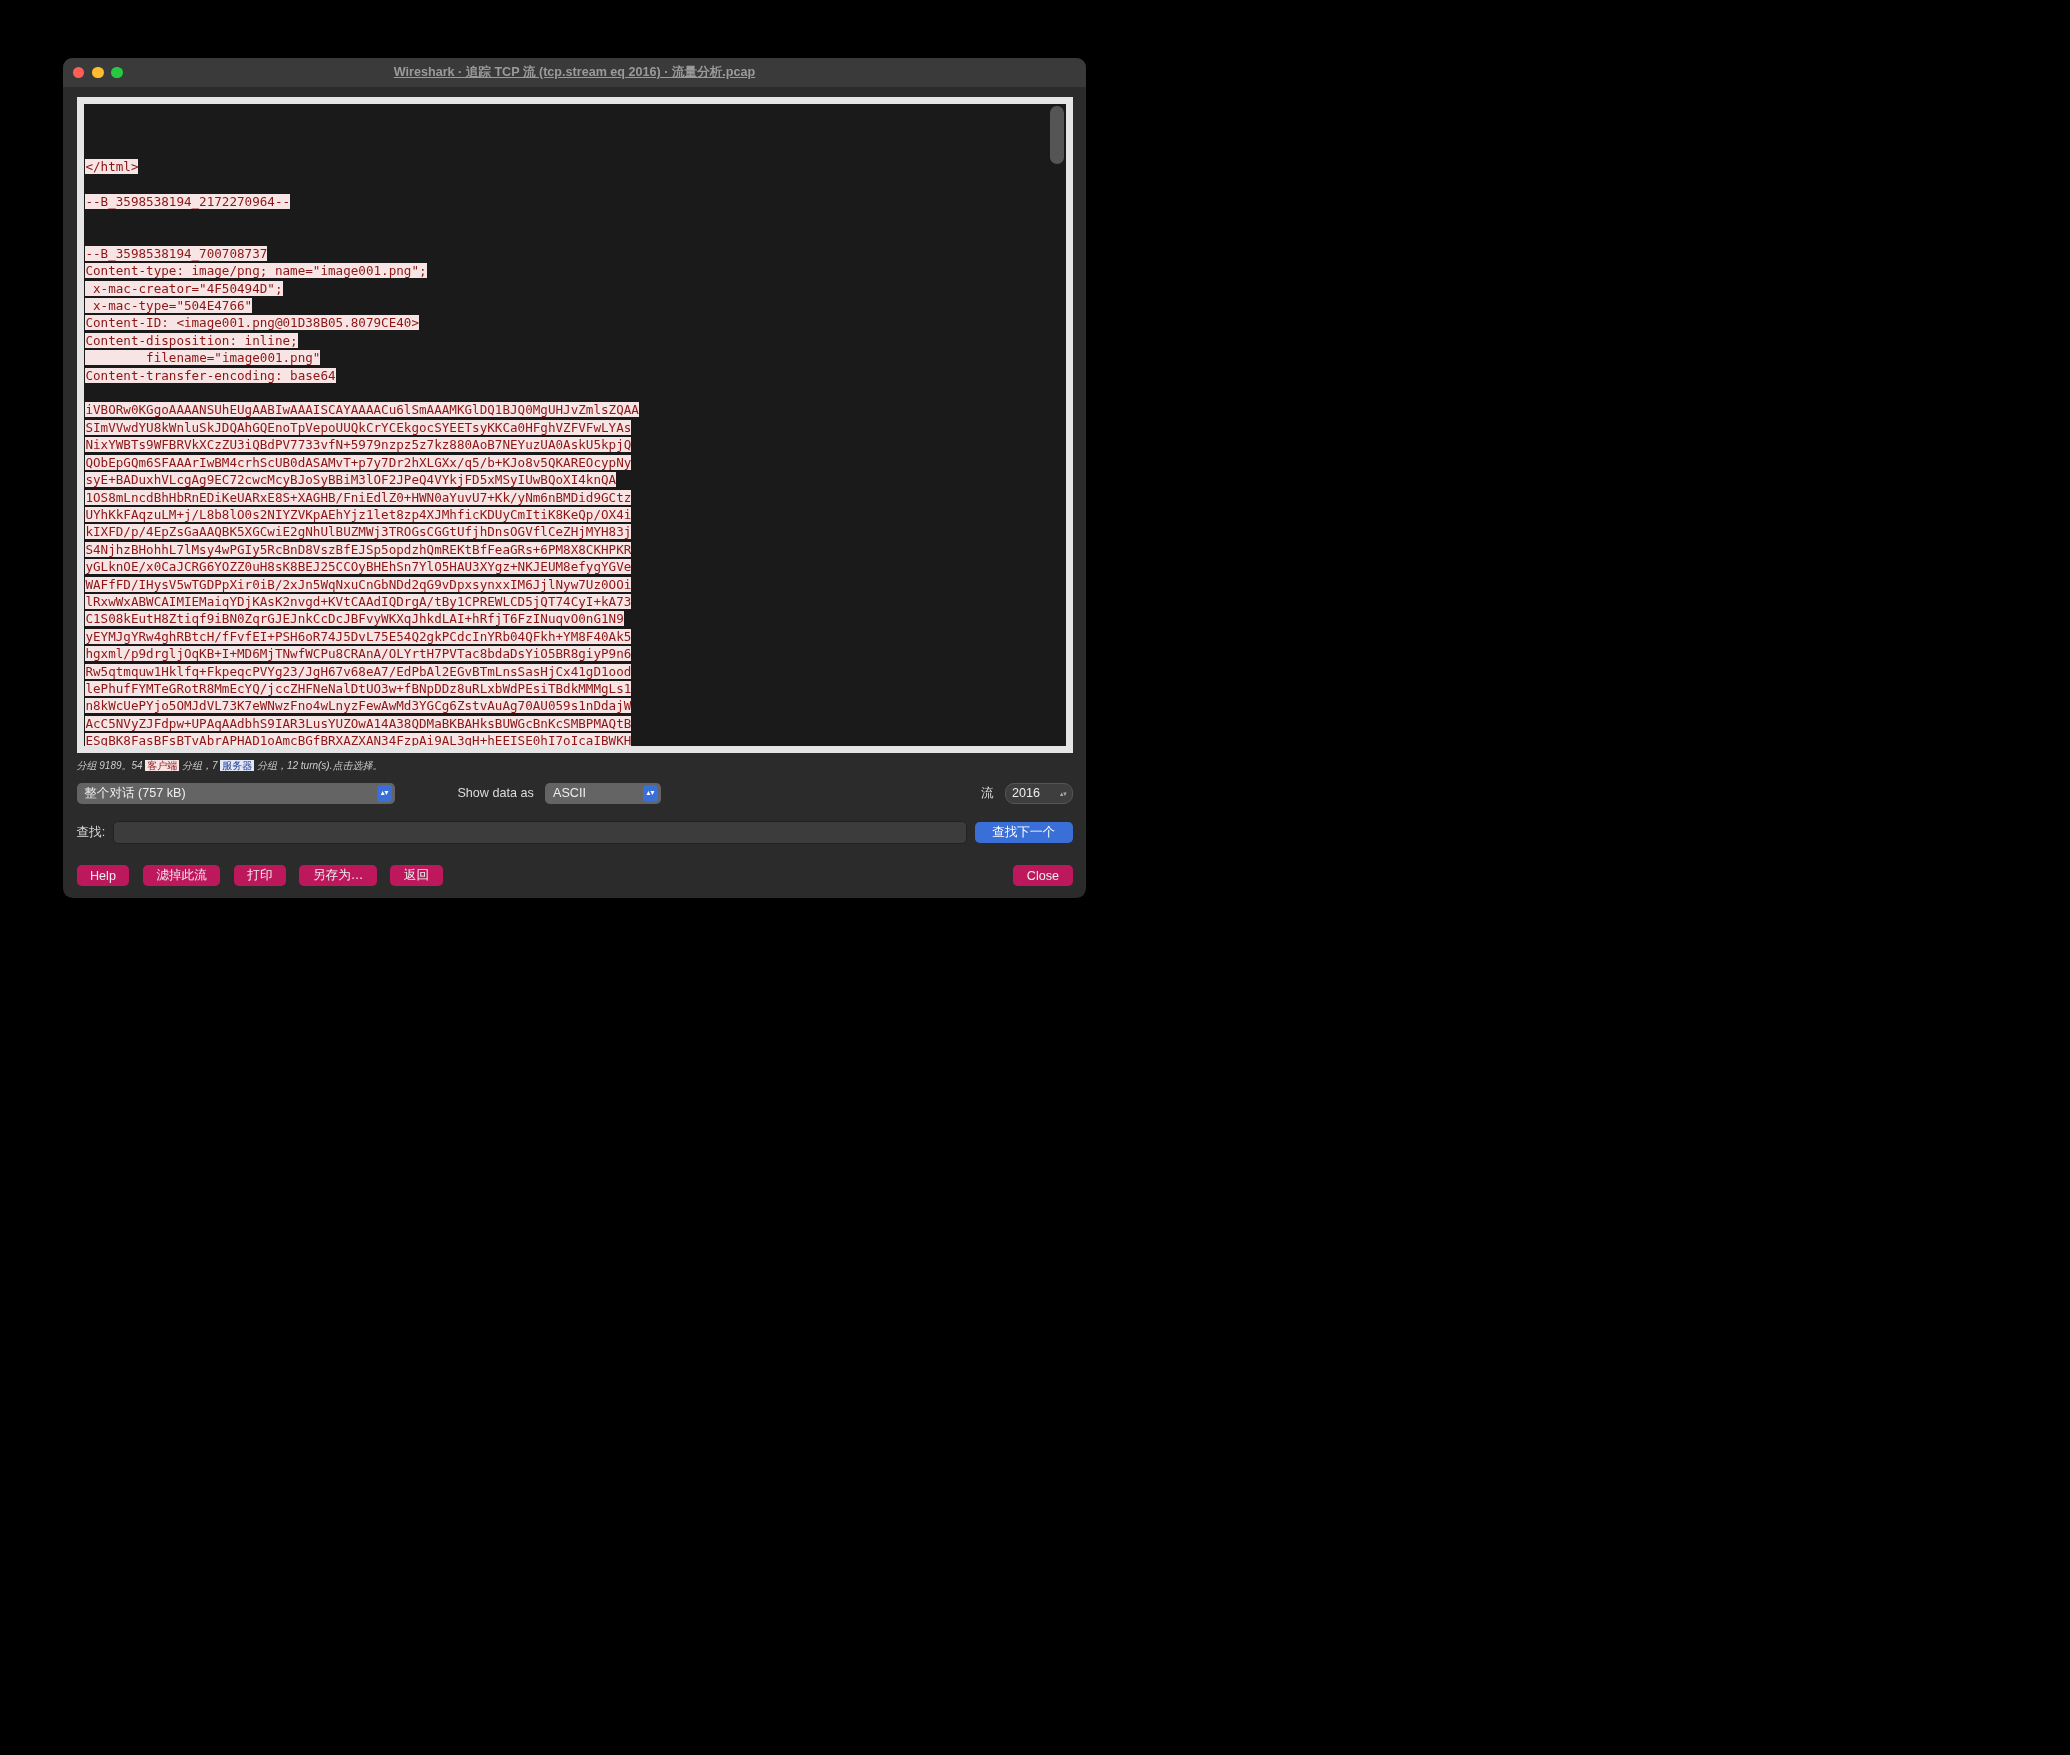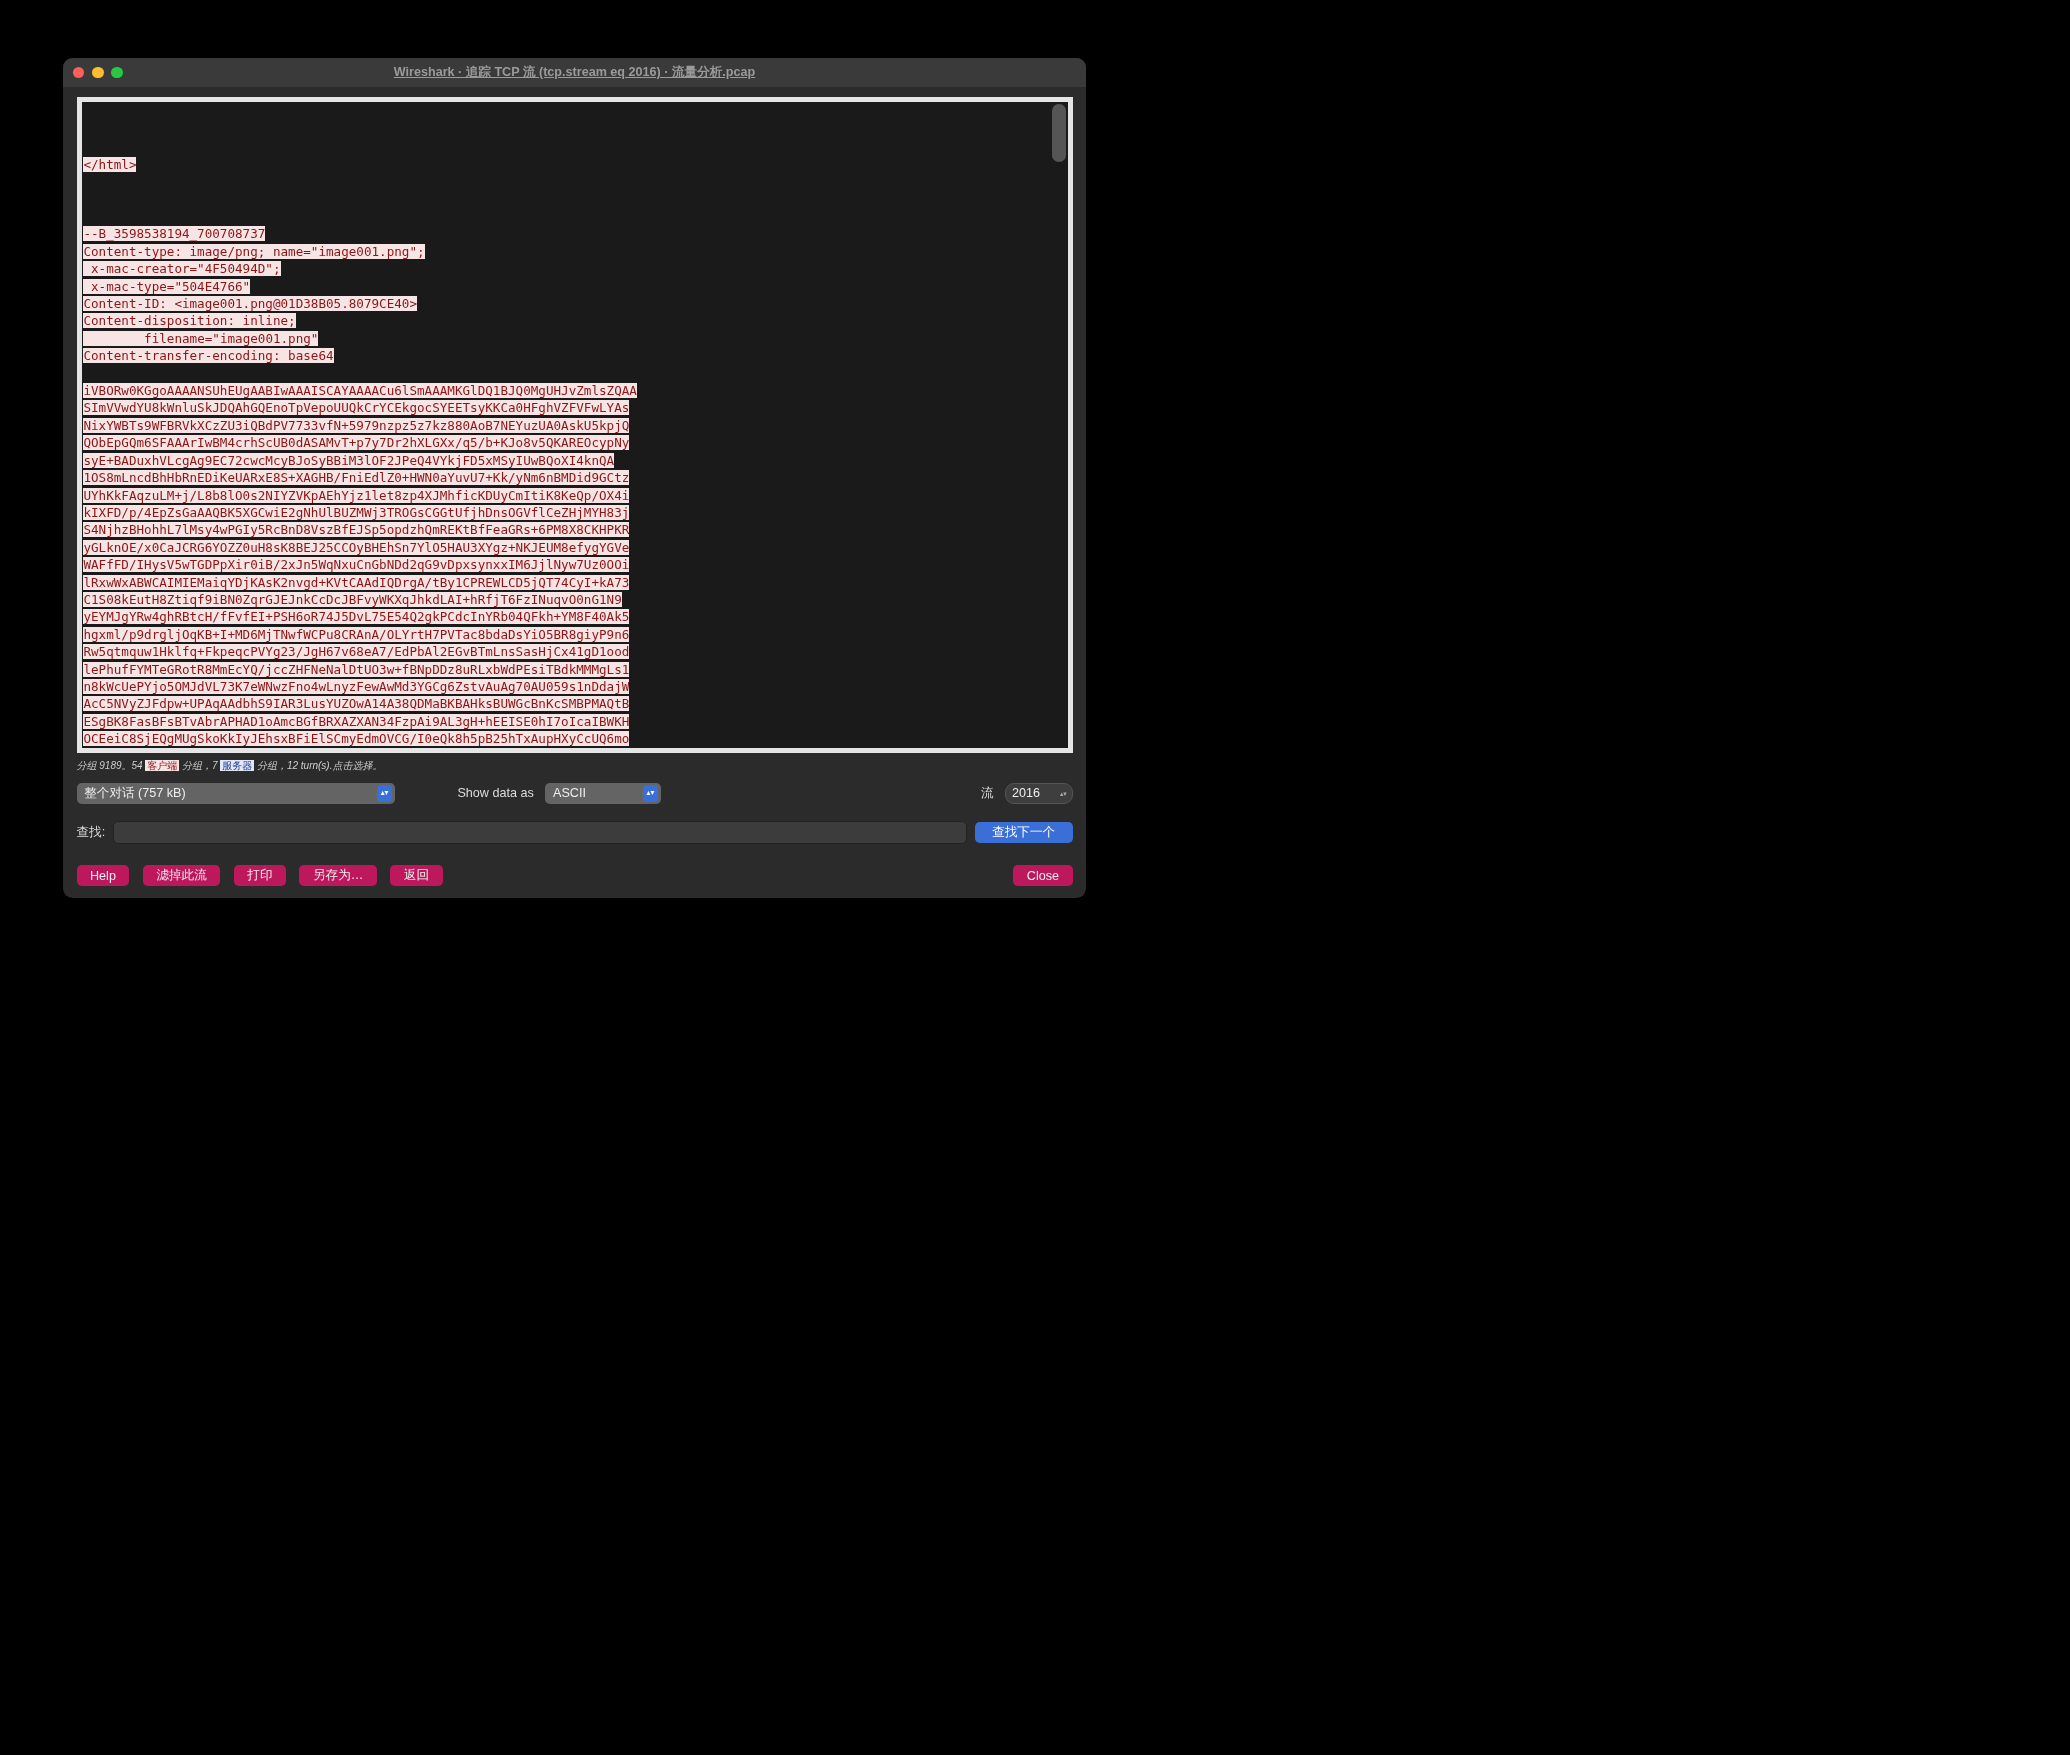--- a/index.html
+++ b/index.html
@@ -60,21 +60,21 @@
   .content-area {
     flex: 1 1 auto;
     padding: 9.7px 13.5px 5.8px 13.5px;
     display: flex;
     flex-direction: column;
     min-height: 0;
   }
   .stream-box {
     flex: 1 1 auto;
     background: #1a1a1a;
-    border: 5px solid #e5e5e5;
+    border: 7px solid #e5e5e5;
     overflow: hidden;
     position: relative;
     font-family: "Menlo", "Monaco", monospace;
     font-size: 12.6px;
     line-height: 17.4px;
     padding: 1.9px;
     white-space: pre;
   }
   .stream-scroll {
     position: absolute;
@@ -231,20 +231,21 @@
       <div class="tl green"></div>
     </div>
     <div class="title">Wireshark · 追踪 TCP 流 (tcp.stream eq 2016) · 流量分析.pcap</div>
   </div>
 
   <div class="content-area">
     <div class="stream-box">
       <div class="stream-scroll"></div>
       <div id="stream-lines"><span class="stream-line"><span class="seg client-text">&lt;/html&gt;</span>
 </span><span class="stream-line">
+</span><span class="stream-line"><span class="seg client-text">--B_3598538194_2172270964--</span>
 </span><span class="stream-line">
 </span><span class="stream-line">
 </span><span class="stream-line"><span class="seg client-text">--B_3598538194_700708737</span>
 </span><span class="stream-line"><span class="seg client-text">Content-type: image/png; name="image001.png";</span>
 </span><span class="stream-line"><span class="seg client-text"> x-mac-creator="4F50494D";</span>
 </span><span class="stream-line"><span class="seg client-text"> x-mac-type="504E4766"</span>
 </span><span class="stream-line"><span class="seg client-text">Content-ID: &lt;image001.png@01D38B05.8079CE40&gt;</span>
 </span><span class="stream-line"><span class="seg client-text">Content-disposition: inline;</span>
 </span><span class="stream-line"><span class="seg client-text">	filename="image001.png"</span>
 </span><span class="stream-line"><span class="seg client-text">Content-transfer-encoding: base64</span>

